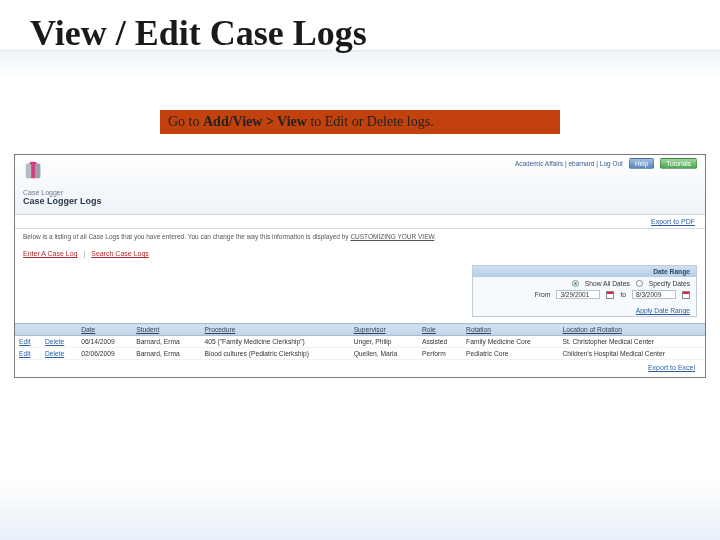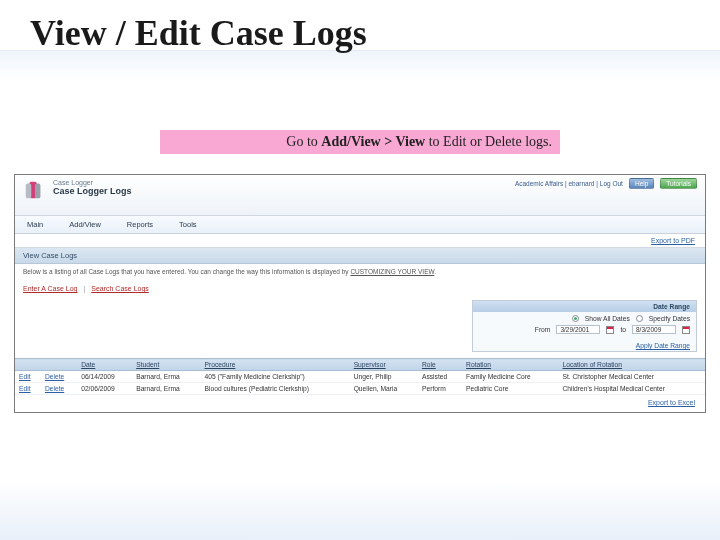--- a/index.html
+++ b/index.html
@@ -26,46 +26,47 @@
     font-family: Georgia, 'Times New Roman', serif;
     font-size: 36px;
     font-weight: bold;
     color: #1a1a1a;
     padding: 12px 30px 6px 30px;
   }
   .instruction {
     position: relative;
     z-index: 1;
     width: 400px;
-    margin: 70px auto 20px auto;
-    background: #f9a8d4;
+    margin: 50px auto 20px auto;
+    background: #c2410c;
     font-family: Georgia, 'Times New Roman', serif;
     font-size: 14px;
     color: #222;
     padding: 4px 8px;
-    text-align: right;
+    text-align: left;
   }
   .instruction .bold { font-weight: bold; }
   .app-frame {
     position: relative;
     z-index: 1;
     margin: 6px 14px;
     border: 1px solid #7a7a7a;
     background: #fff;
     font-size: 7px;
     color: #333;
   }
   .app-top {
     background: linear-gradient(#fff,#eef3f8);
-    padding: 4px 8px 14px 8px;
+    padding: 4px 8px 8px 8px;
     display: flex;
     align-items: flex-start;
     gap: 8px;
     border-bottom: 1px solid #cfd6de;
     position: relative;
+    flex-direction: column;
   }
   .app-logo {
     width: 22px; height: 22px;
     display: flex; align-items: center; justify-content: center;
   }
   .logo-svg { width: 22px; height: 22px; }
   .app-titles { display: flex; flex-direction: column; }
   .app-titles .t1 { color: #6b7a8c; font-size: 7px; }
   .app-titles .t2 { color: #2b3a4a; font-weight: bold; font-size: 9px; }
   .app-user {
@@ -215,32 +216,25 @@
     </div>
     <div class="app-user">
       <span class="links">
         <span>Academic Affairs | ebarnard | </span><span>Log Out</span>
       </span>
       <span class="btn-small btn-help">Help</span>
       <span class="btn-small btn-tut">Tutorials</span>
     </div>
   </div>
 
-  <div class="app-nav">
-    <span>Main</span>
-    <span>Add/View</span>
-    <span>Reports</span>
-    <span>Tools</span>
-  </div>
 
   <div class="export-right">
     <a>Export to PDF</a>
   </div>
 
-  <div class="sect-header">View Case Logs</div>
 
   <div class="sect-desc">
     <span>Below is a listing of all Case Logs that you have entered. You can change the way this information is displayed by </span><span class="u">CUSTOMIZING YOUR VIEW</span>.
   </div>
 
   <div class="sub-links">
     <a>Enter A Case Log</a>
     <span class="sep">|</span>
     <a>Search Case Logs</a>
   </div>

